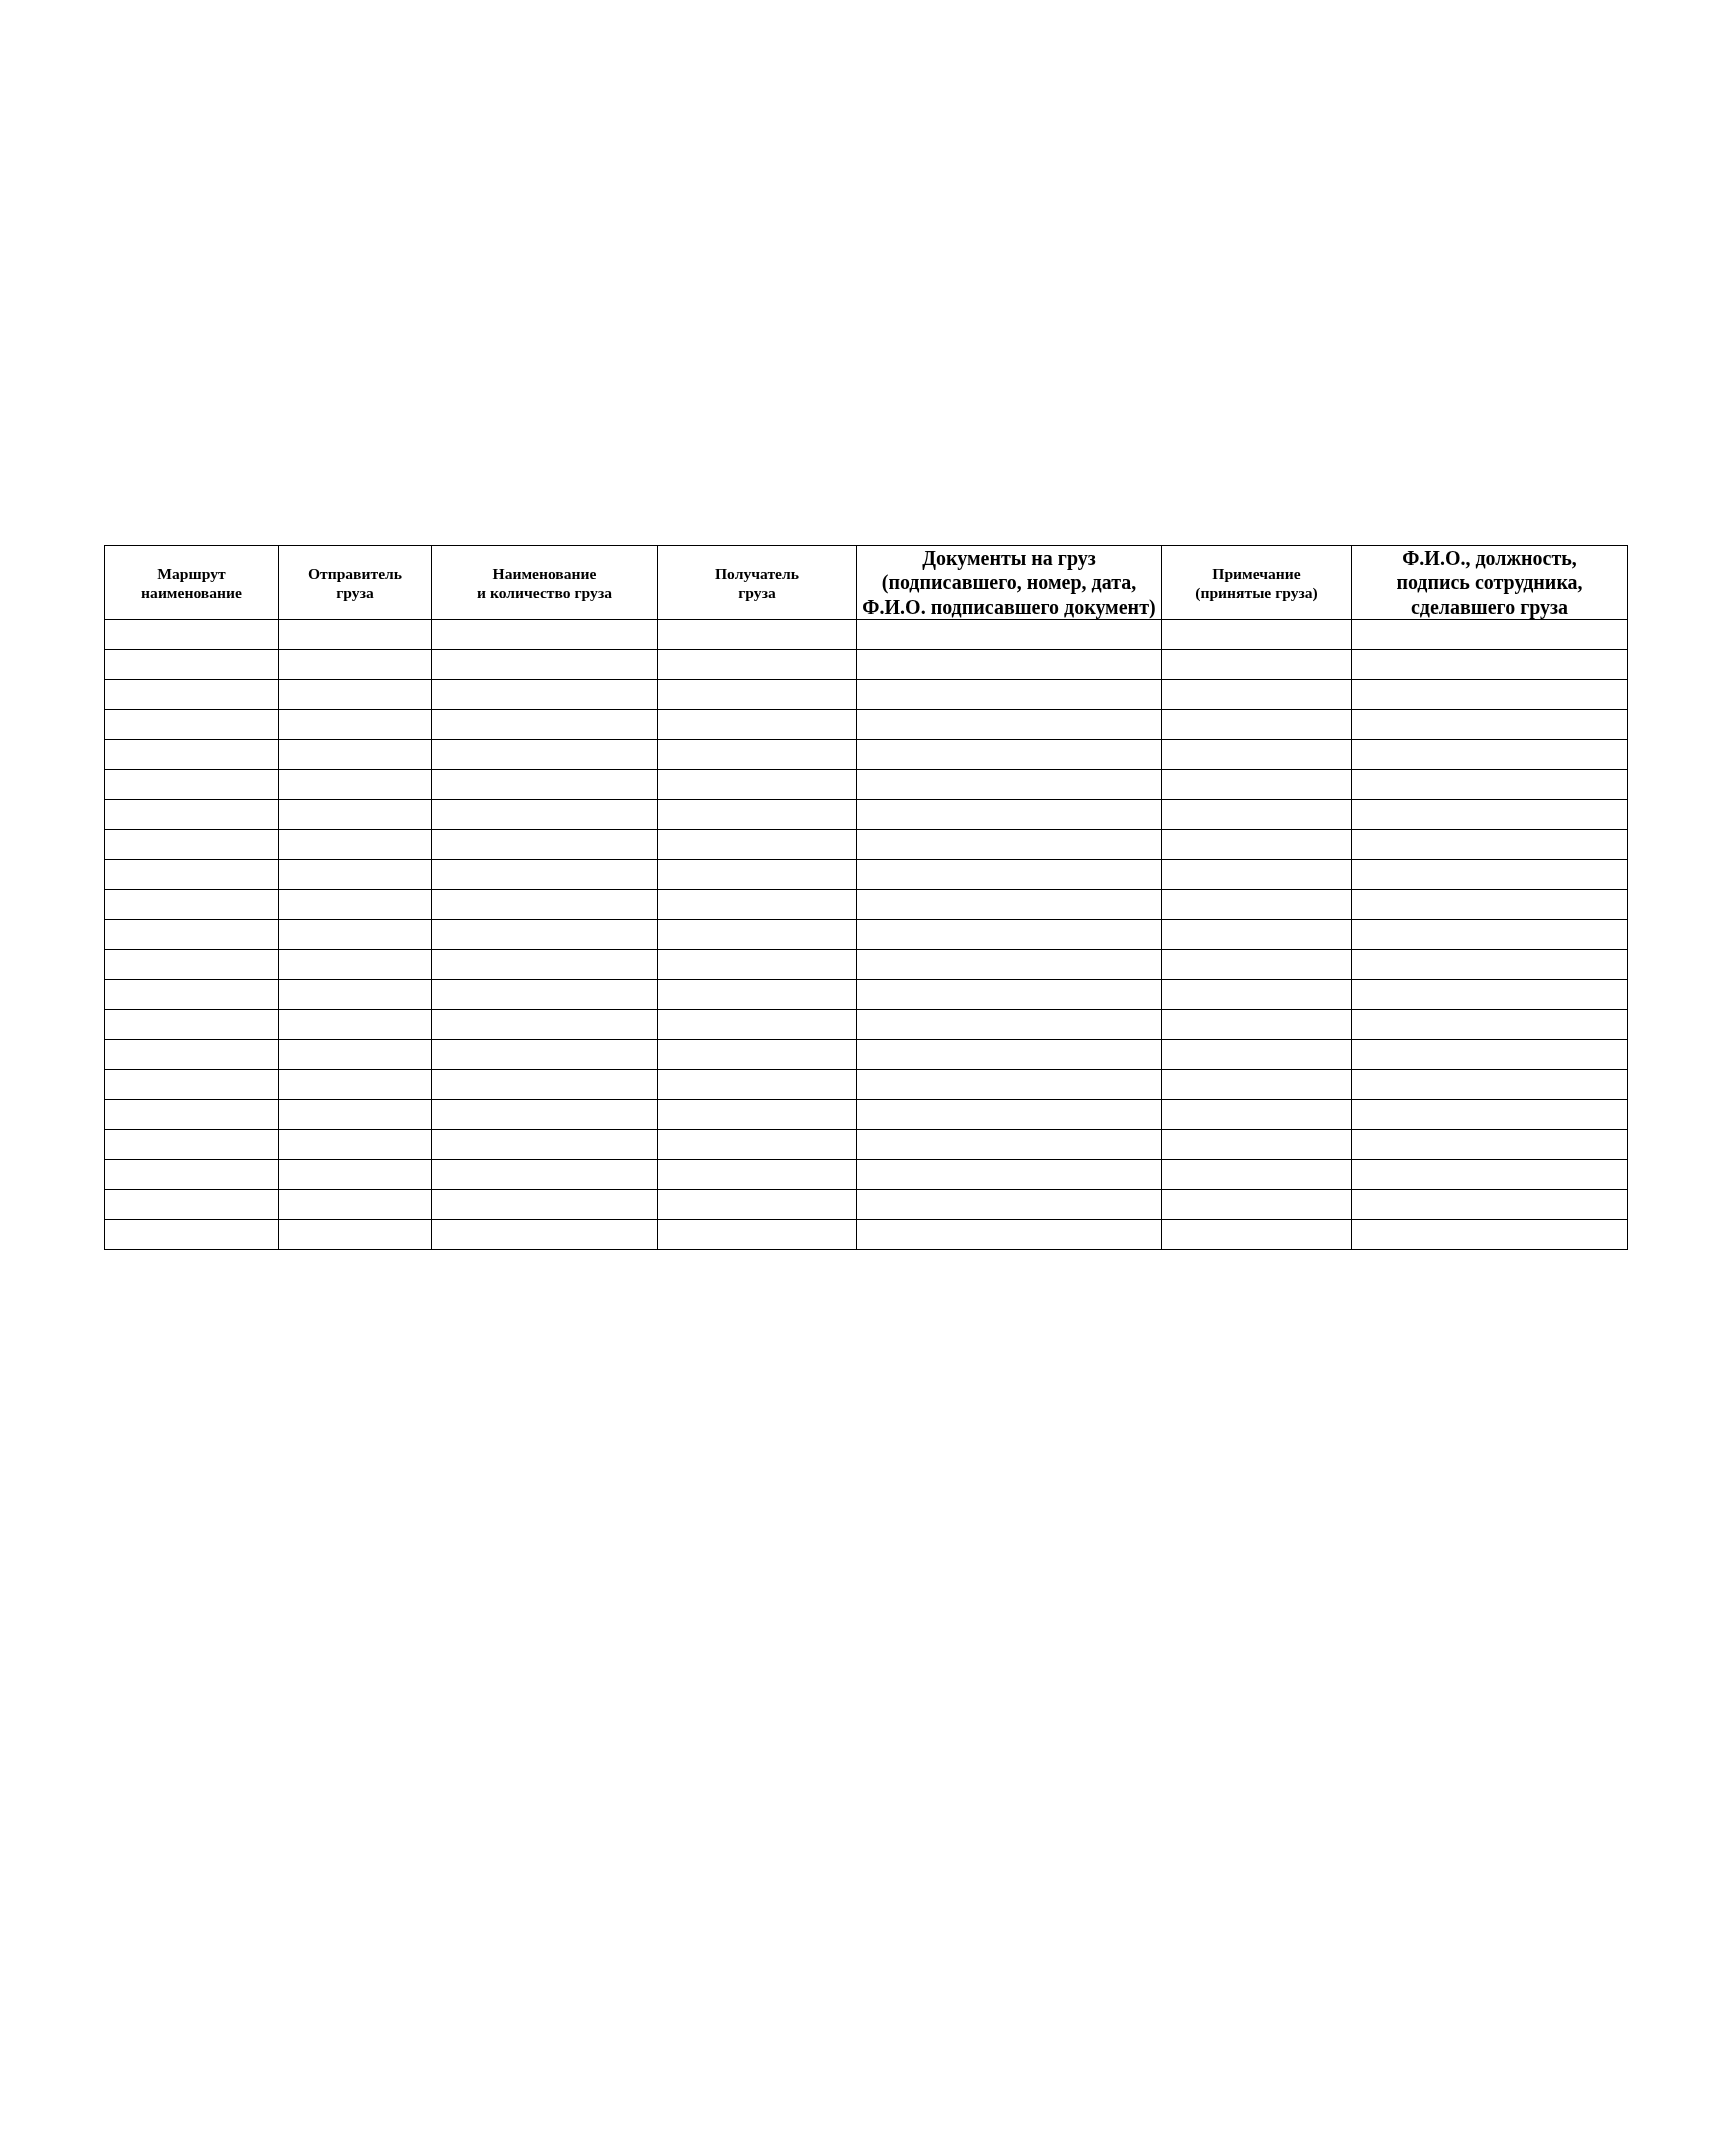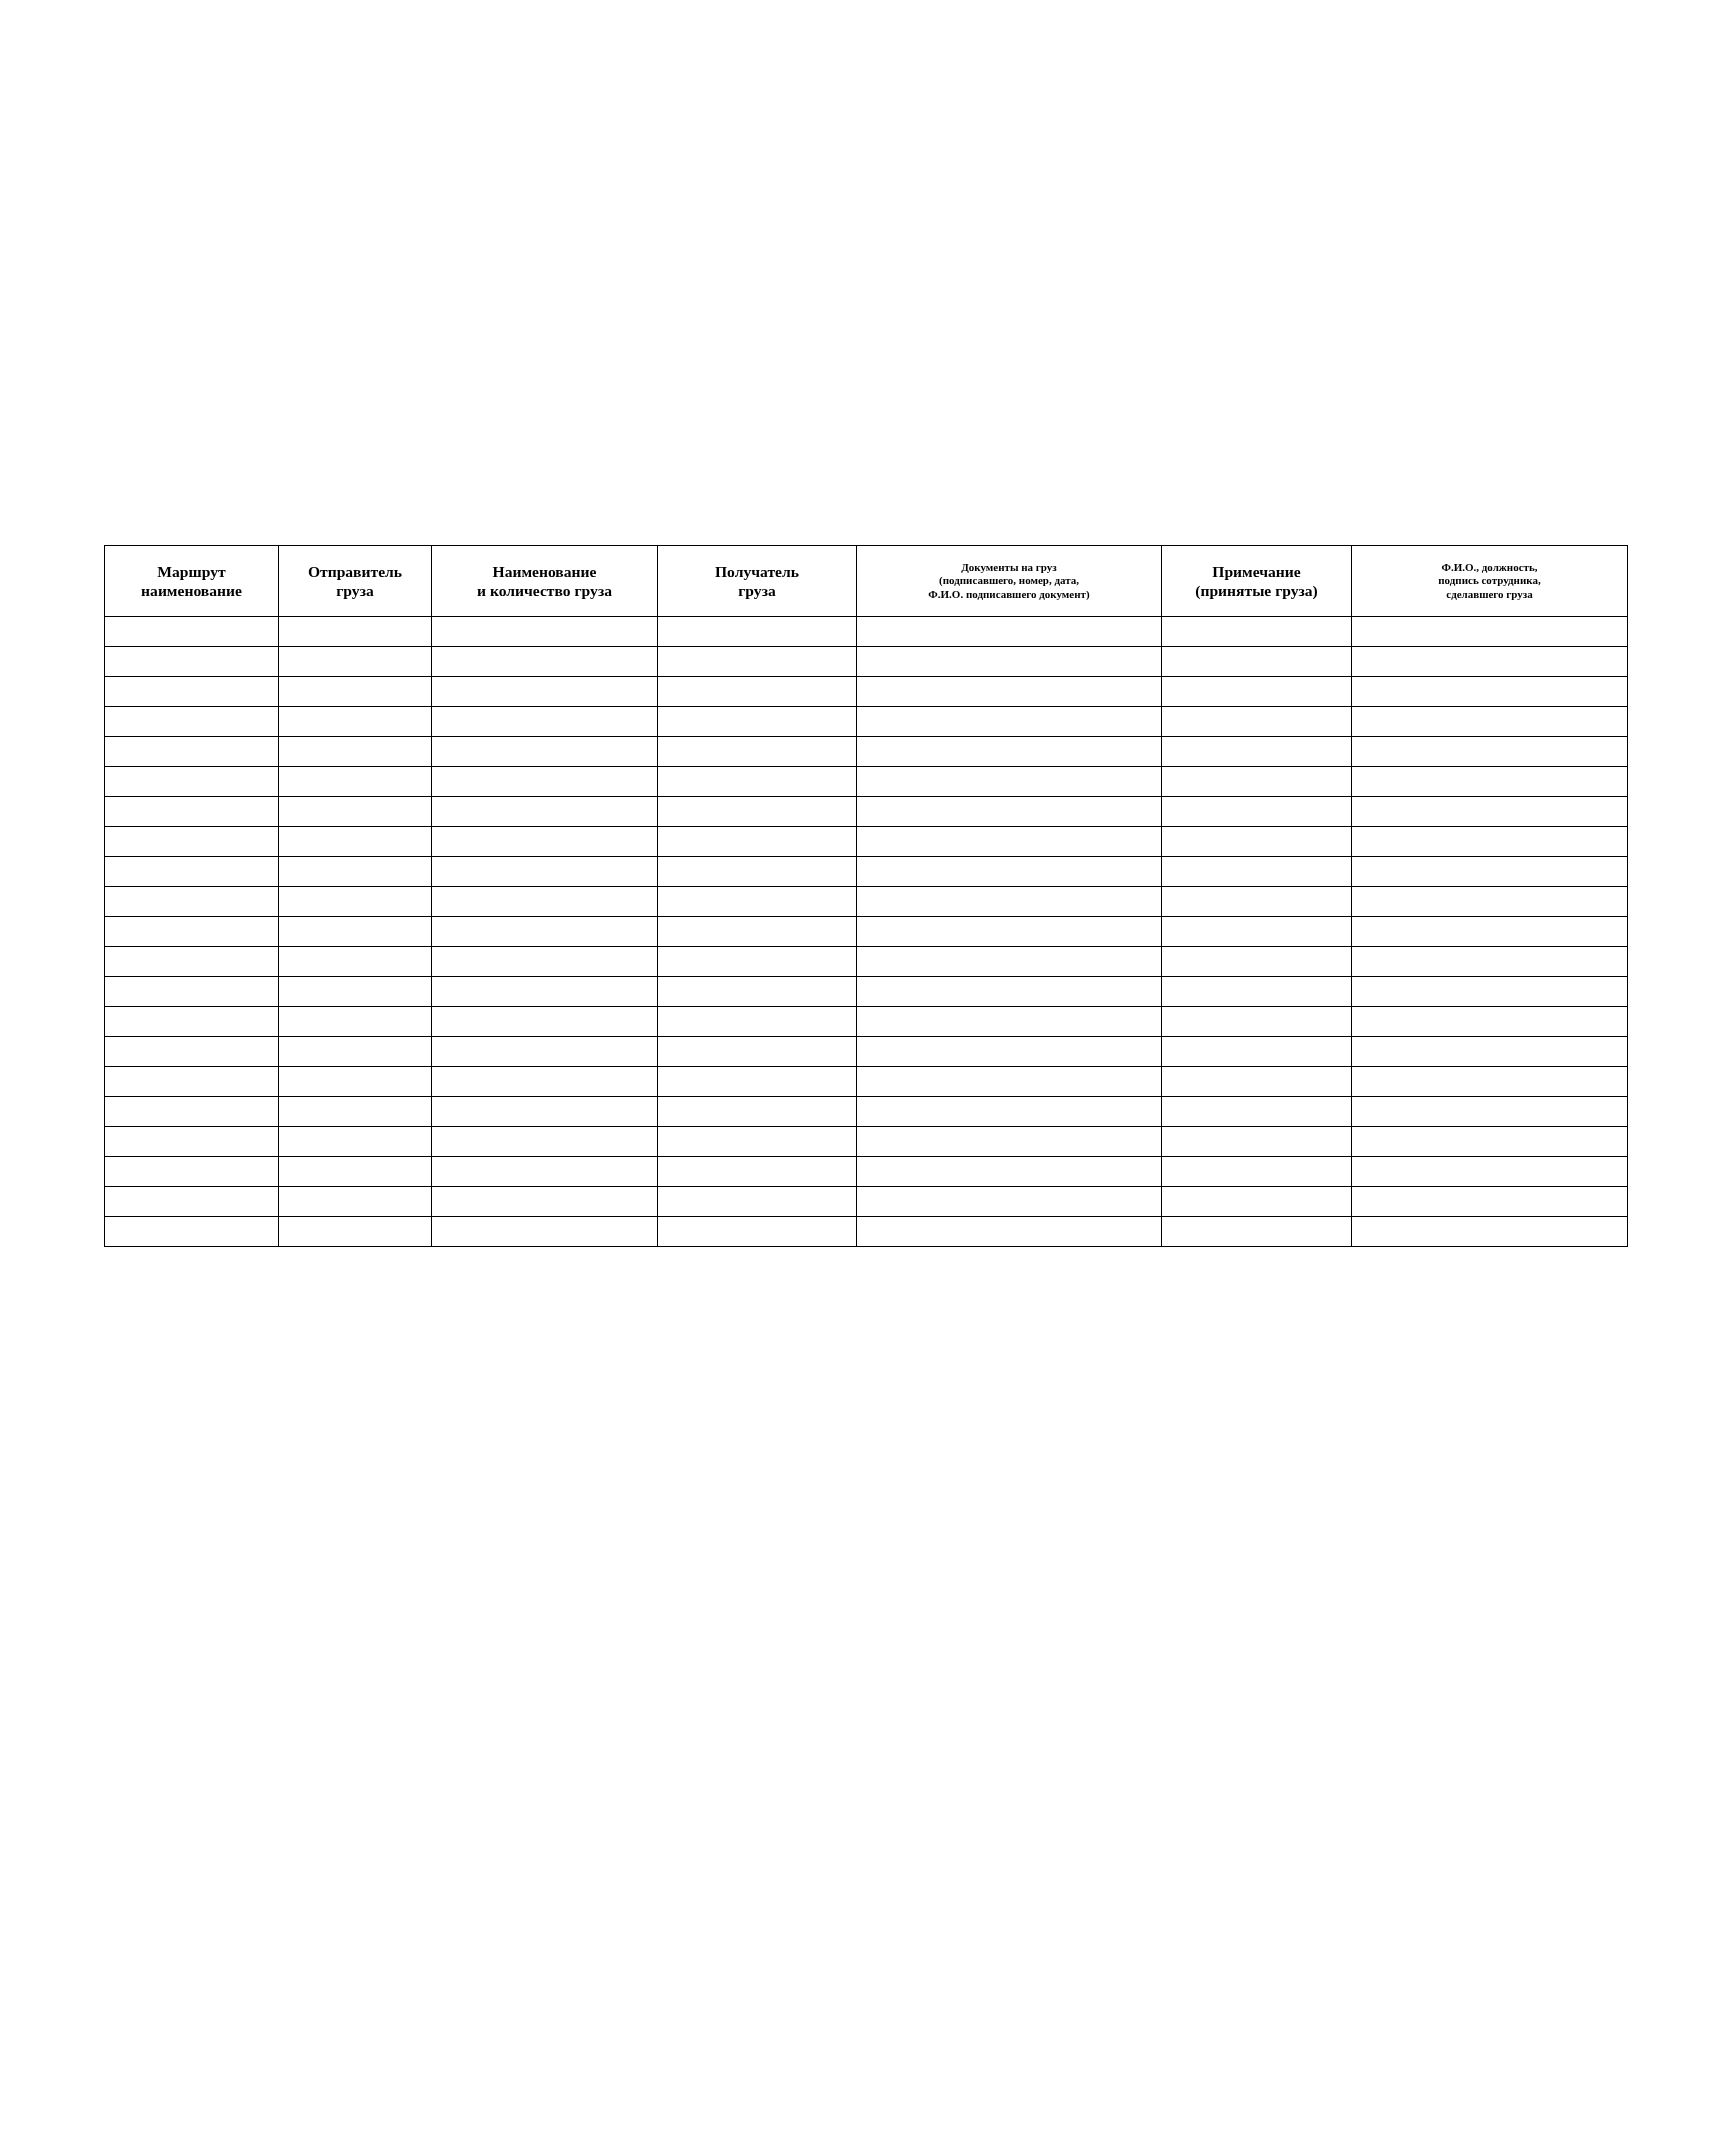--- a/index.html
+++ b/index.html
@@ -40,21 +40,21 @@
   }
   th.hdr {
     font-weight: bold;
     font-size: 15.6px;
     line-height: 1.22;
     padding: 5.2px 3.7px 6.7px 3.7px;
     height: 71px;
     box-sizing: border-box;
   }
   th.hdr.small {
-    font-size: 11px;
+    font-size: 20px;
   }
   td.num {
     font-weight: bold;
     font-size: 16.3px;
     height: 24.5px;
     line-height: 24.5px;
     box-sizing: border-box;
   }
   td.cell {
     height: 30px;

